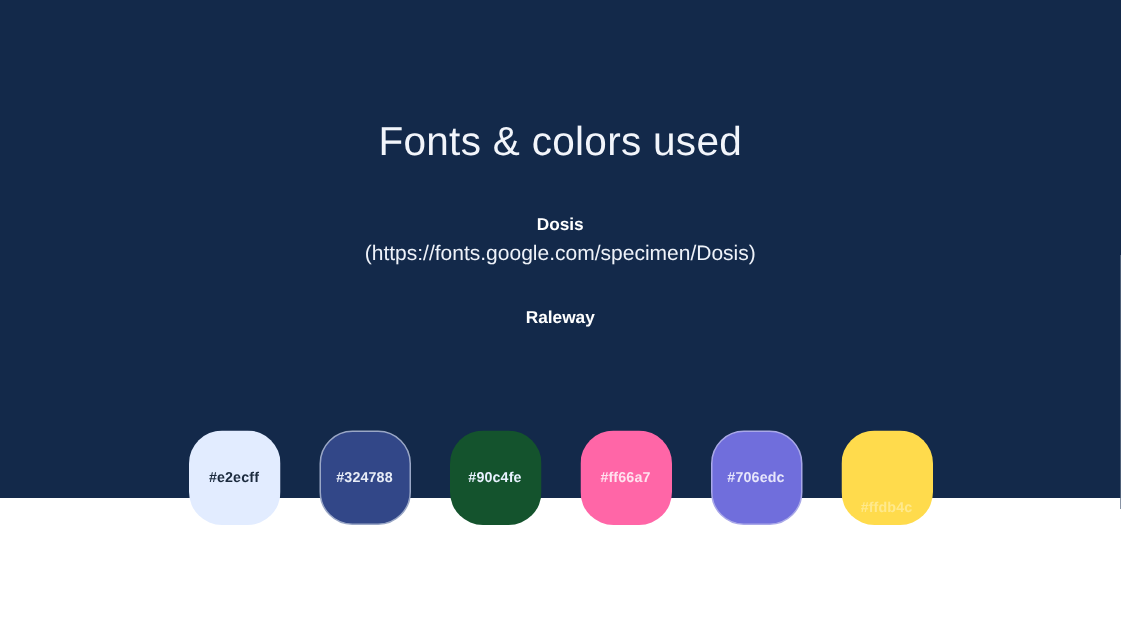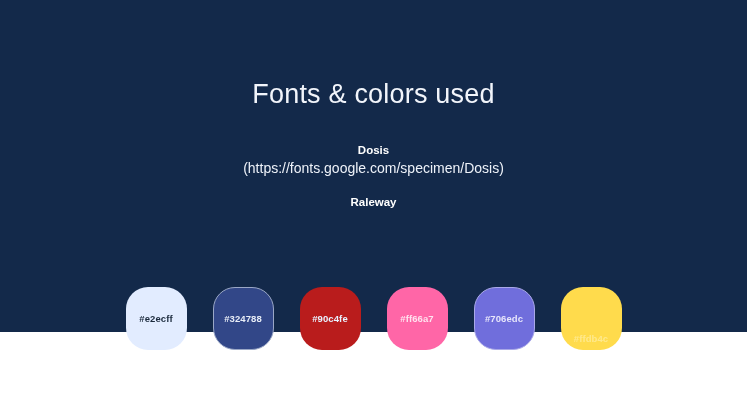--- a/index.html
+++ b/index.html
@@ -44,21 +44,21 @@
     font-weight: 400;
     color: #eef2f9;
     text-align: center;
     letter-spacing: 0.05px;
   }
   .font-block {
     text-align: center;
     color: #eef2f9;
   }
   #font-block-0 { margin-top: 32px; }
-  #font-block-1 { margin-top: 15px; }
+  #font-block-1 { margin-top: 25px; }
   .font-name {
     font-size: 11.5px;
     font-weight: bold;
     line-height: 1.45;
     color: #ffffff;
   }
   .font-url {
     font-size: 14px;
     font-weight: 400;
     line-height: 1.45;
@@ -114,21 +114,21 @@
   <div id="swatch-row">
 
     <div class="swatch" id="swatch-0" style="background: rgb(226, 236, 255); border: 1px solid transparent;">
       <span class="swatch-label" style="color: rgb(27, 42, 61);">#e2ecff</span>
     </div>
 
     <div class="swatch" id="swatch-1" style="background: rgb(50, 71, 136); border: 1px solid rgb(154, 167, 198);">
       <span class="swatch-label" style="color: rgb(232, 237, 247);">#324788</span>
     </div>
 
-    <div class="swatch" id="swatch-2" style="background: #b91c1c; border: 1px solid transparent;">
+    <div class="swatch" id="swatch-2" style="background: #14532d; border: 1px solid transparent;">
       <span class="swatch-label" style="color: rgb(233, 242, 255);">#90c4fe</span>
     </div>
 
     <div class="swatch" id="swatch-3" style="background: rgb(255, 102, 167); border: 1px solid transparent;">
       <span class="swatch-label" style="color: rgb(255, 226, 239);">#ff66a7</span>
     </div>
 
     <div class="swatch" id="swatch-4" style="background: rgb(112, 110, 220); border: 1px solid rgb(169, 168, 232);">
       <span class="swatch-label" style="color: rgb(231, 230, 251);">#706edc</span>
     </div>

